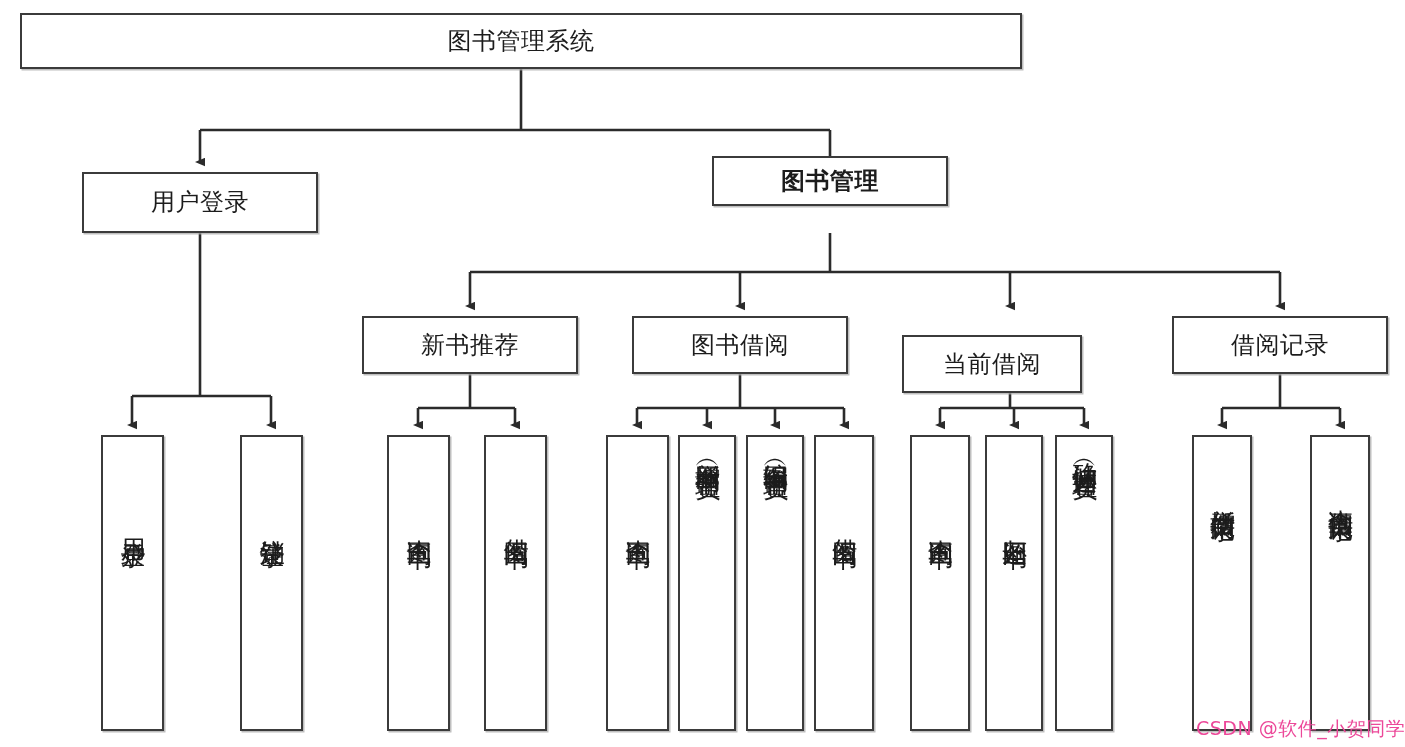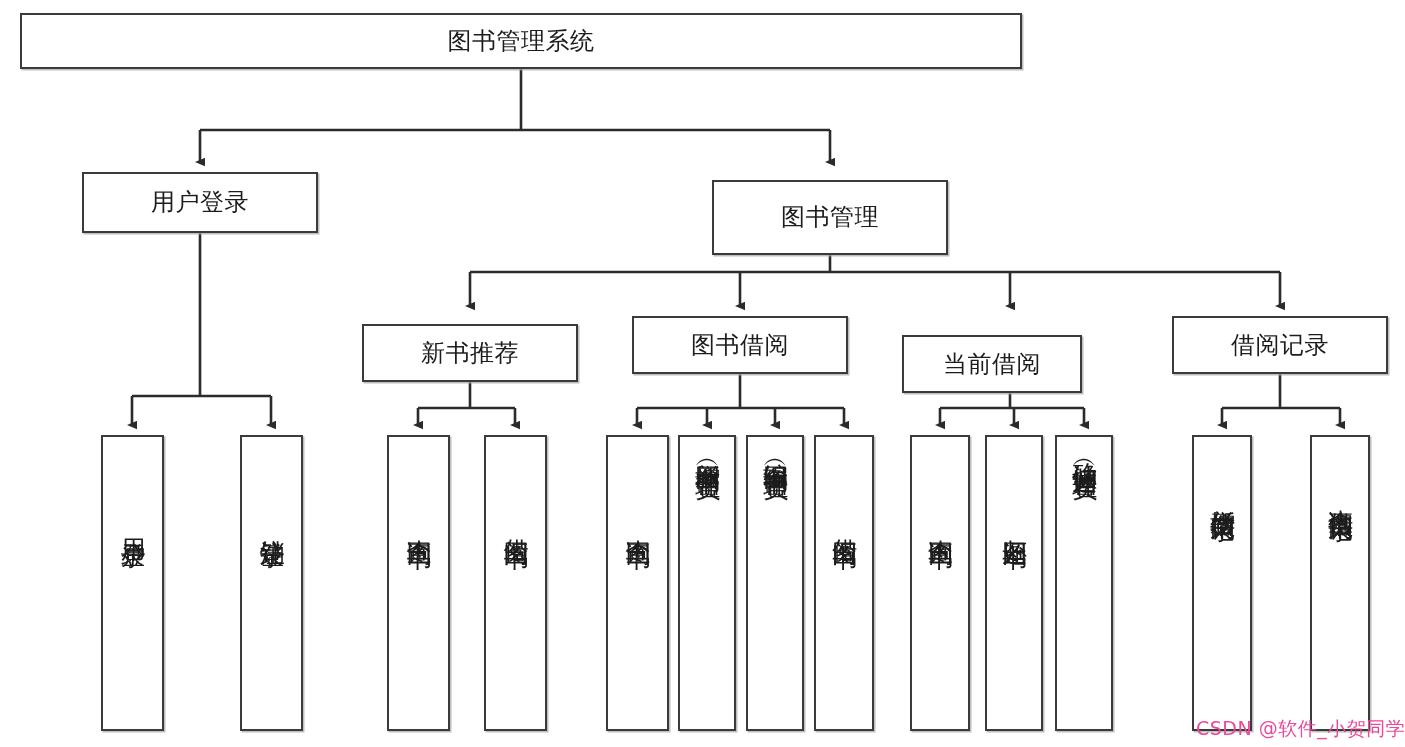--- a/index.html
+++ b/index.html
@@ -125,25 +125,25 @@
     </g>
   </svg>
 
   <div class="node" style="left: 20px; top: 13px; width: 1002px; height: 56px;">
     <span class="label">图书管理系统</span>
   </div>
 
   <div class="node" style="left: 82px; top: 172px; width: 236px; height: 61px;">
     <span class="label">用户登录</span>
   </div>
-  <div class="node" style="left: 712px; top: 180px; width: 236px; height: 75px;">
+  <div class="node" style="left: 712px; top: 156px; width: 236px; height: 50px; font-weight: bold;">
     <span class="label">图书管理</span>
   </div>
 
-  <div class="node" style="left: 362px; top: 316px; width: 216px; height: 58px; margin-top: 8px;">
+  <div class="node" style="left: 362px; top: 316px; width: 216px; height: 58px;">
     <span class="label">新书推荐</span>
   </div>
   <div class="node" style="left: 632px; top: 316px; width: 216px; height: 58px; font-family: Liberation Serif, serif;">
     <span class="label">图书借阅</span>
   </div>
   <div class="node" style="left: 902px; top: 335px; width: 180px; height: 58px;">
     <span class="label">当前借阅</span>
   </div>
   <div class="node" style="left: 1172px; top: 316px; width: 216px; height: 58px;">
     <span class="label">借阅记录</span>

